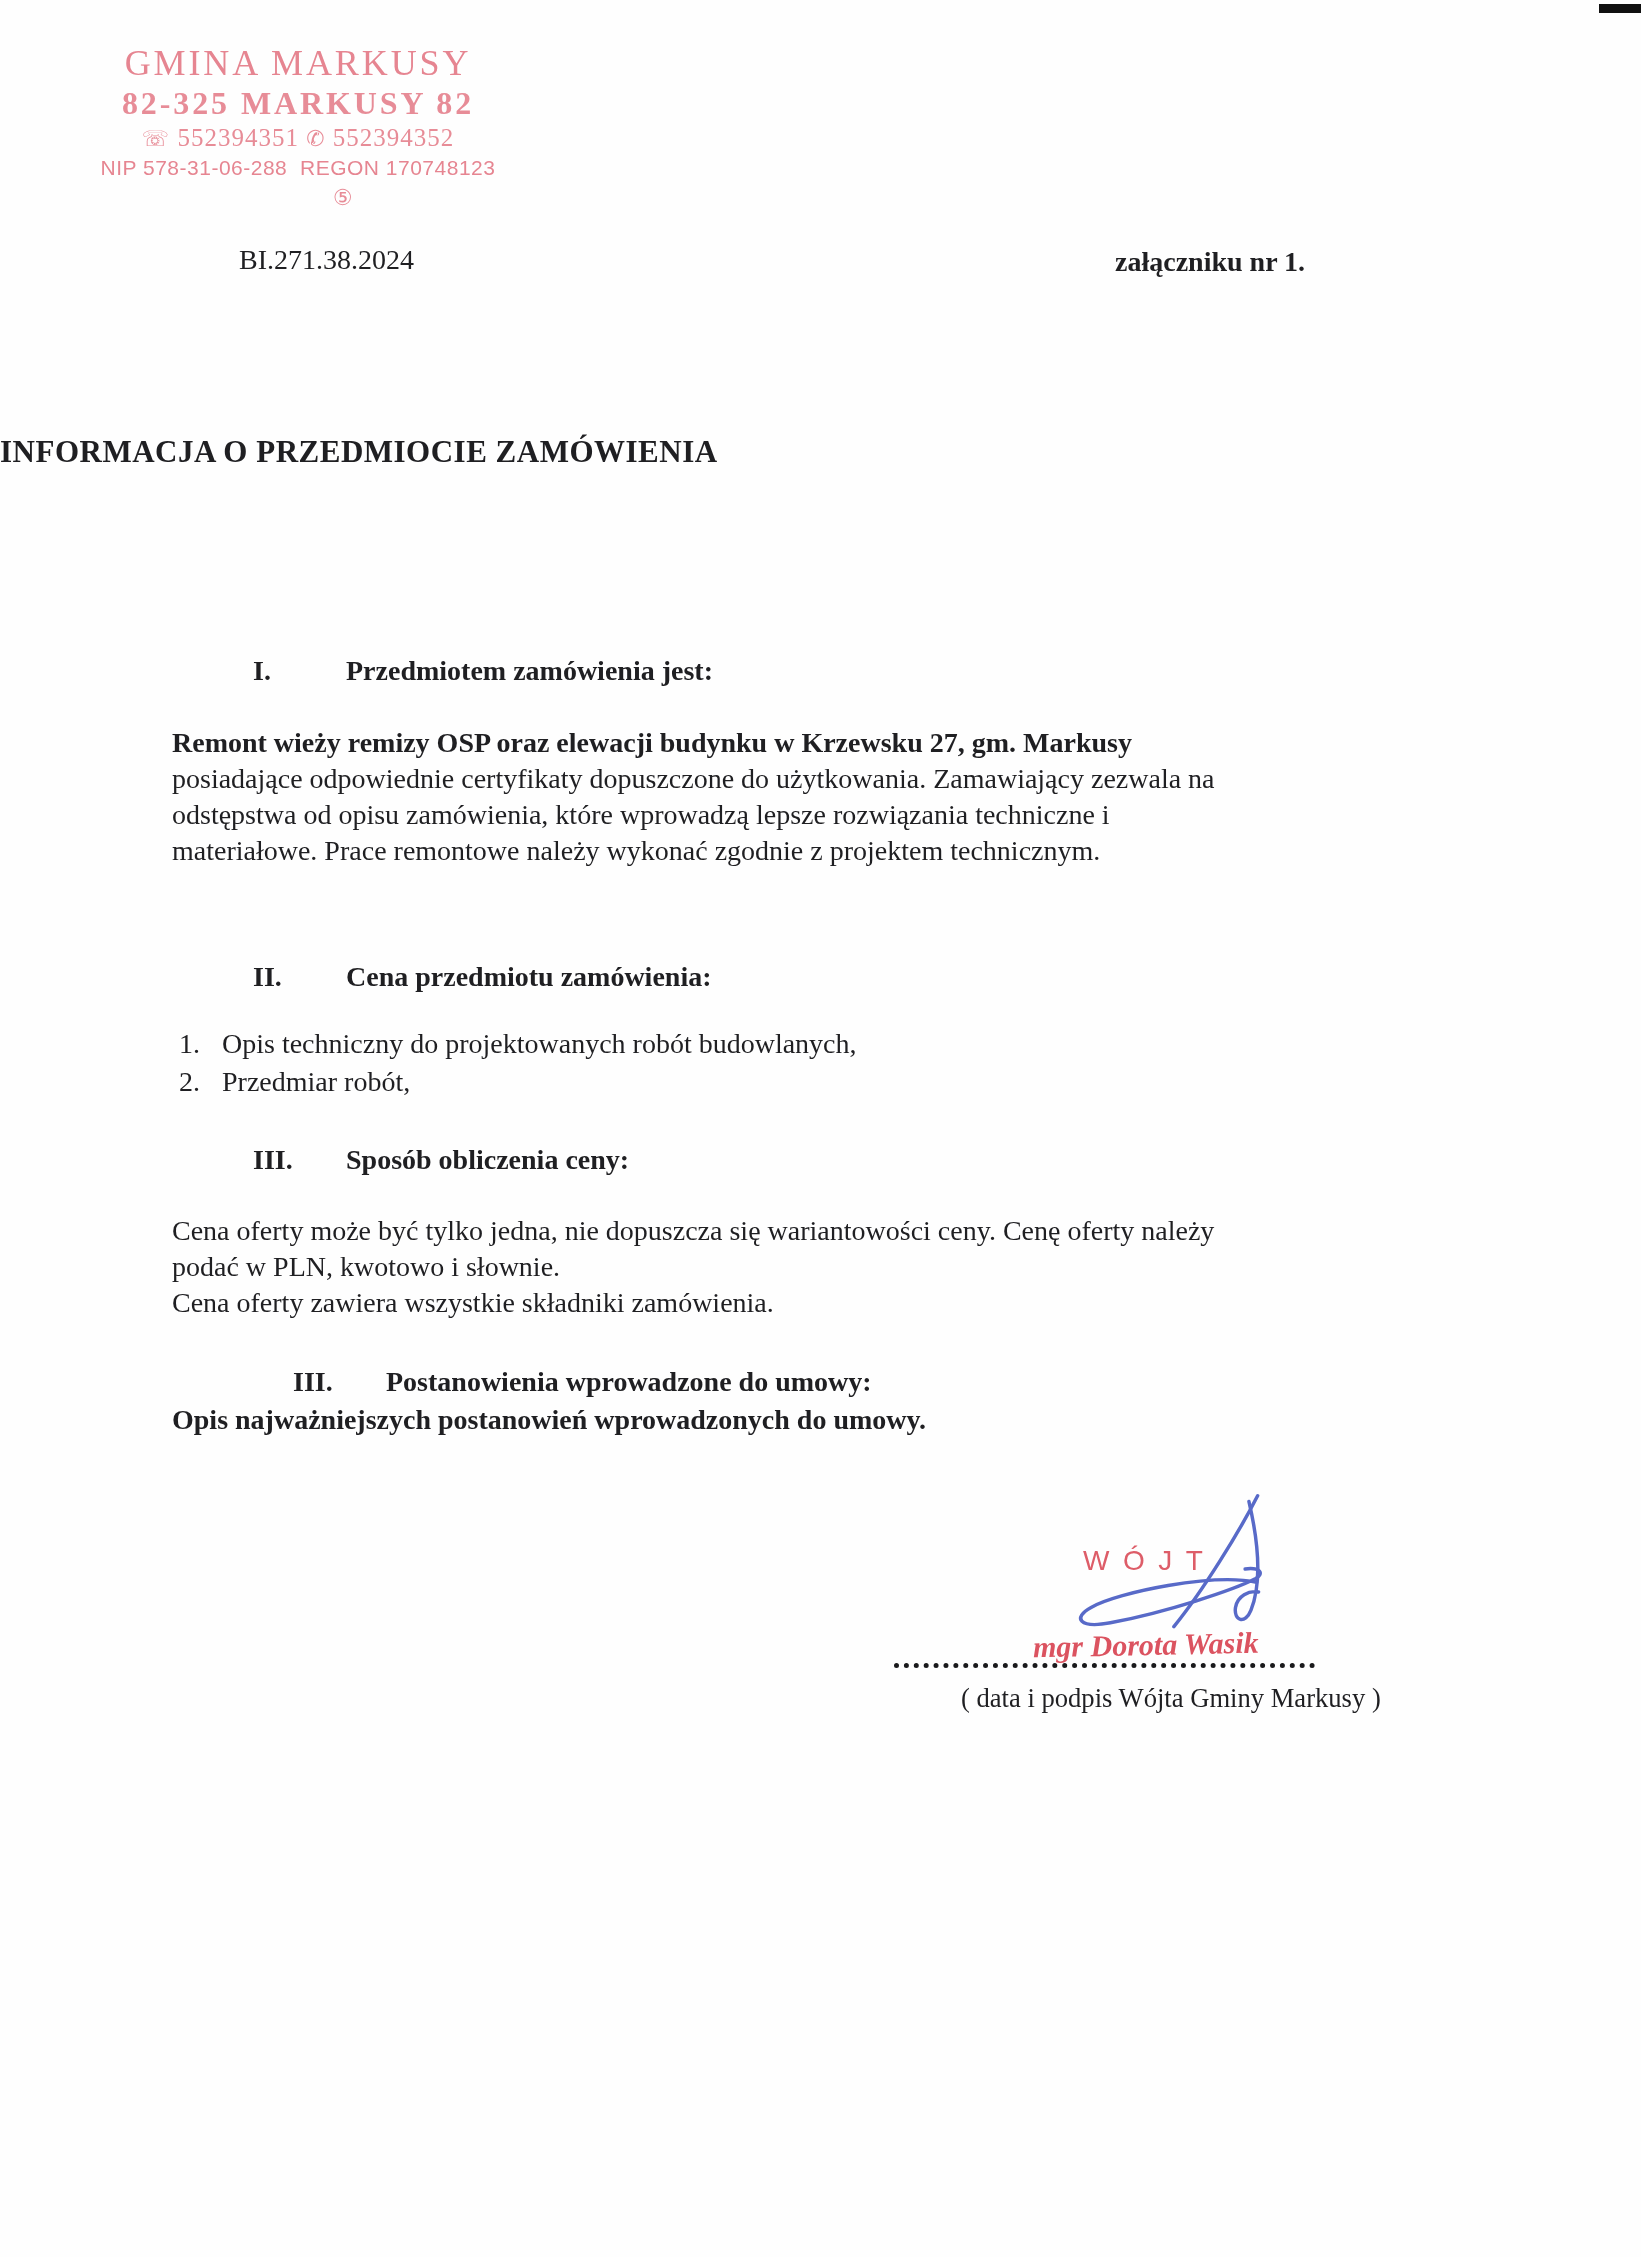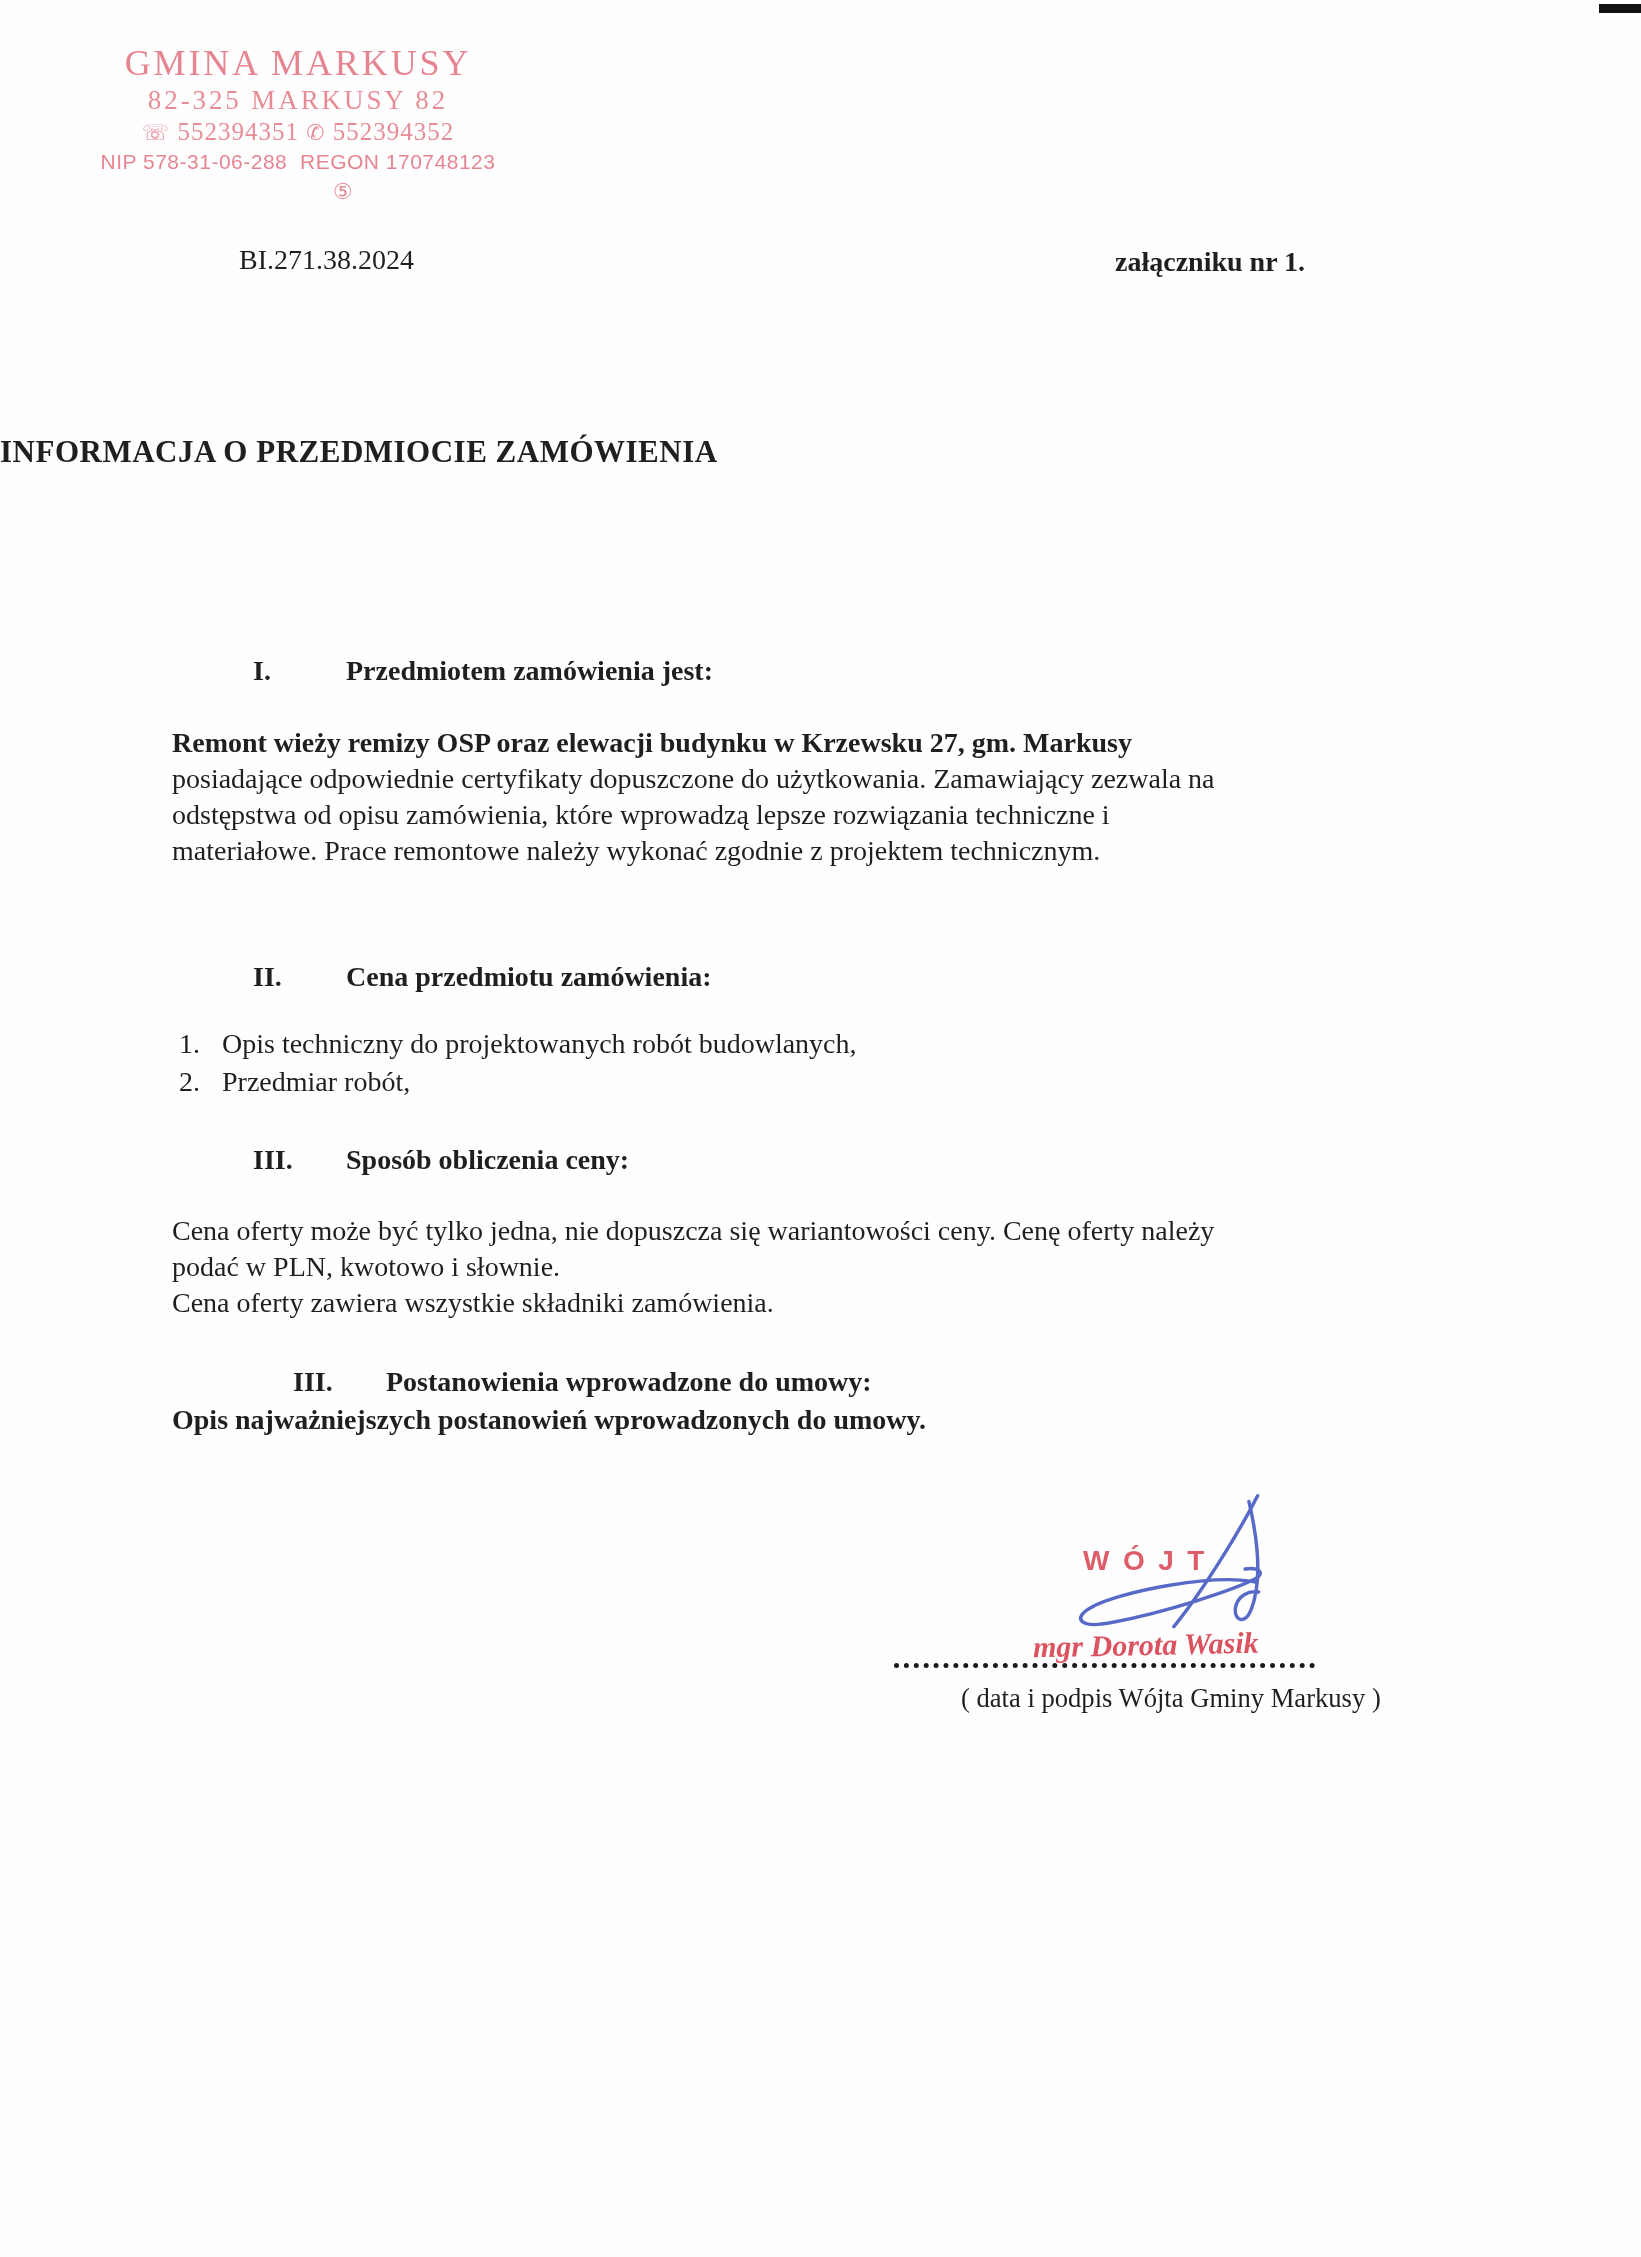--- a/index.html
+++ b/index.html
@@ -27,24 +27,25 @@
     text-align: center;
     color: var(--stamp-pink, #e2707e);
     user-select: none;
   }
   .stamp-org {
     font-size: 36px;
     letter-spacing: 2.9px;
     opacity: .85;
   }
   .stamp-address {
-    font-size: 27px;
+    font-size: 32px;
     letter-spacing: 2.9px;
     margin-top: 1px;
     opacity: .8;
+    font-weight: bold;
   }
   .stamp-phones {
     font-size: 25px;
     letter-spacing: 1px;
     margin-top: 1.9px;
     opacity: .8;
   }
   .stamp-phones .ph-icon { font-family: "DejaVu Sans", sans-serif; font-size: 22px; }
   .stamp-ids {
     font-size: 21px;
@@ -115,21 +116,21 @@
     font-size: 28px;
     line-height: 38px;
     white-space: nowrap;
   }
   .olist .o-num { display: inline-block; width: 43px; }
   
   .sig-role {
     position: absolute;
     left: 1083px; top: 1545px;
     font-size: 28px;
-    font-weight: bold;
+    font-weight: normal;
     letter-spacing: 13.5px;
     color: var(--stamp-red, #d8414f);
     font-family: "Liberation Sans", sans-serif;
     opacity: .85;
   }
   .sig-ink {
     position: absolute;
     left: 1060px; top: 1490px;
     pointer-events: none;
   }

